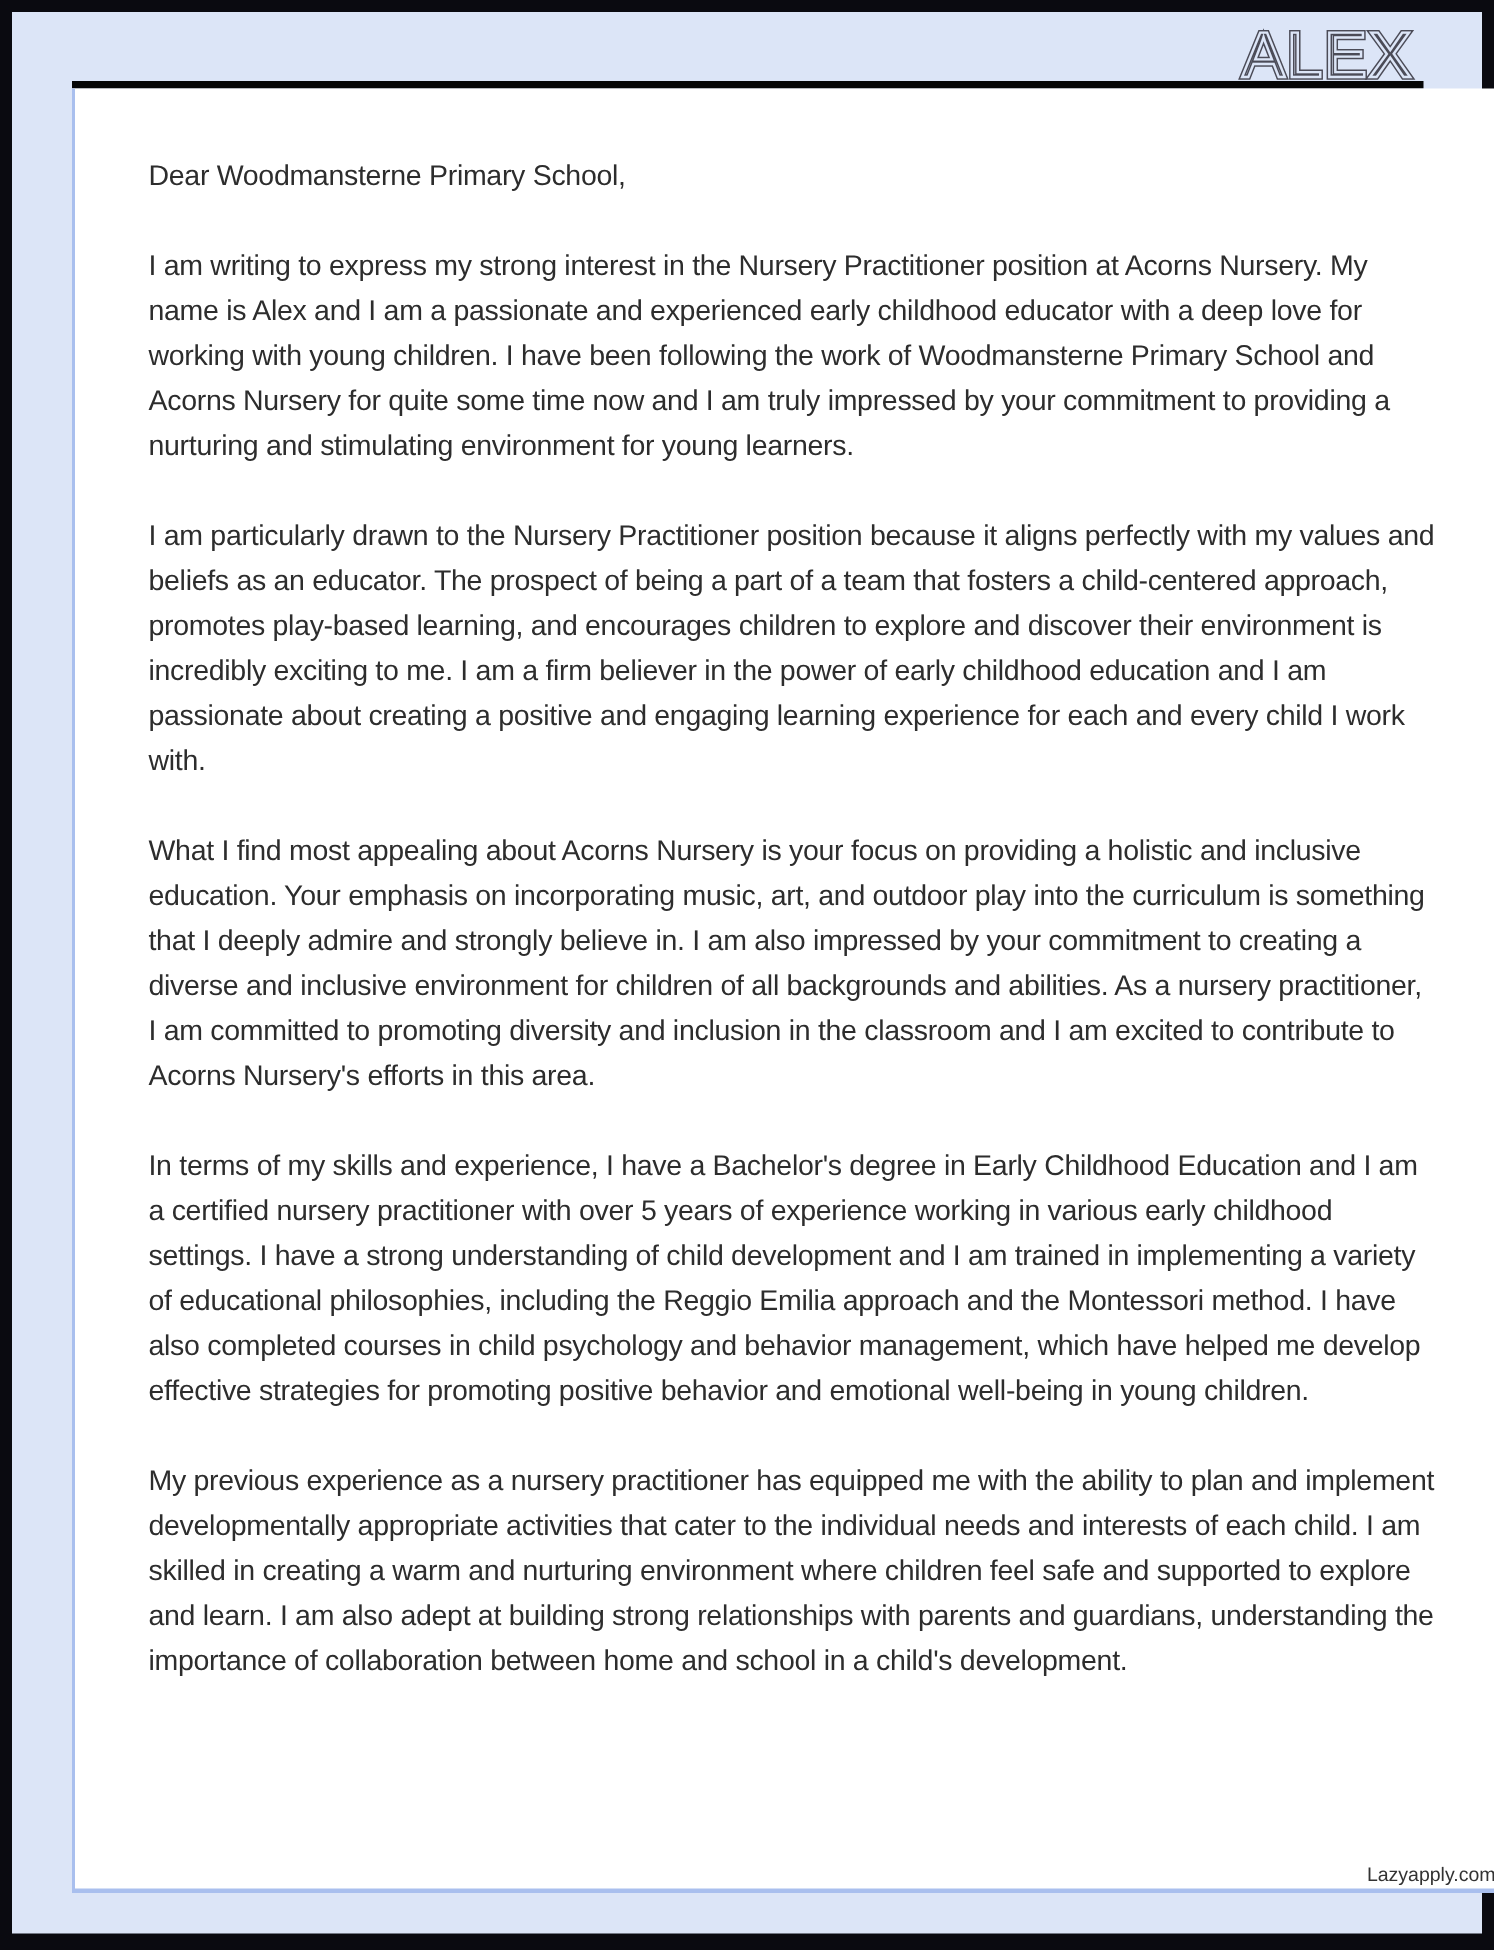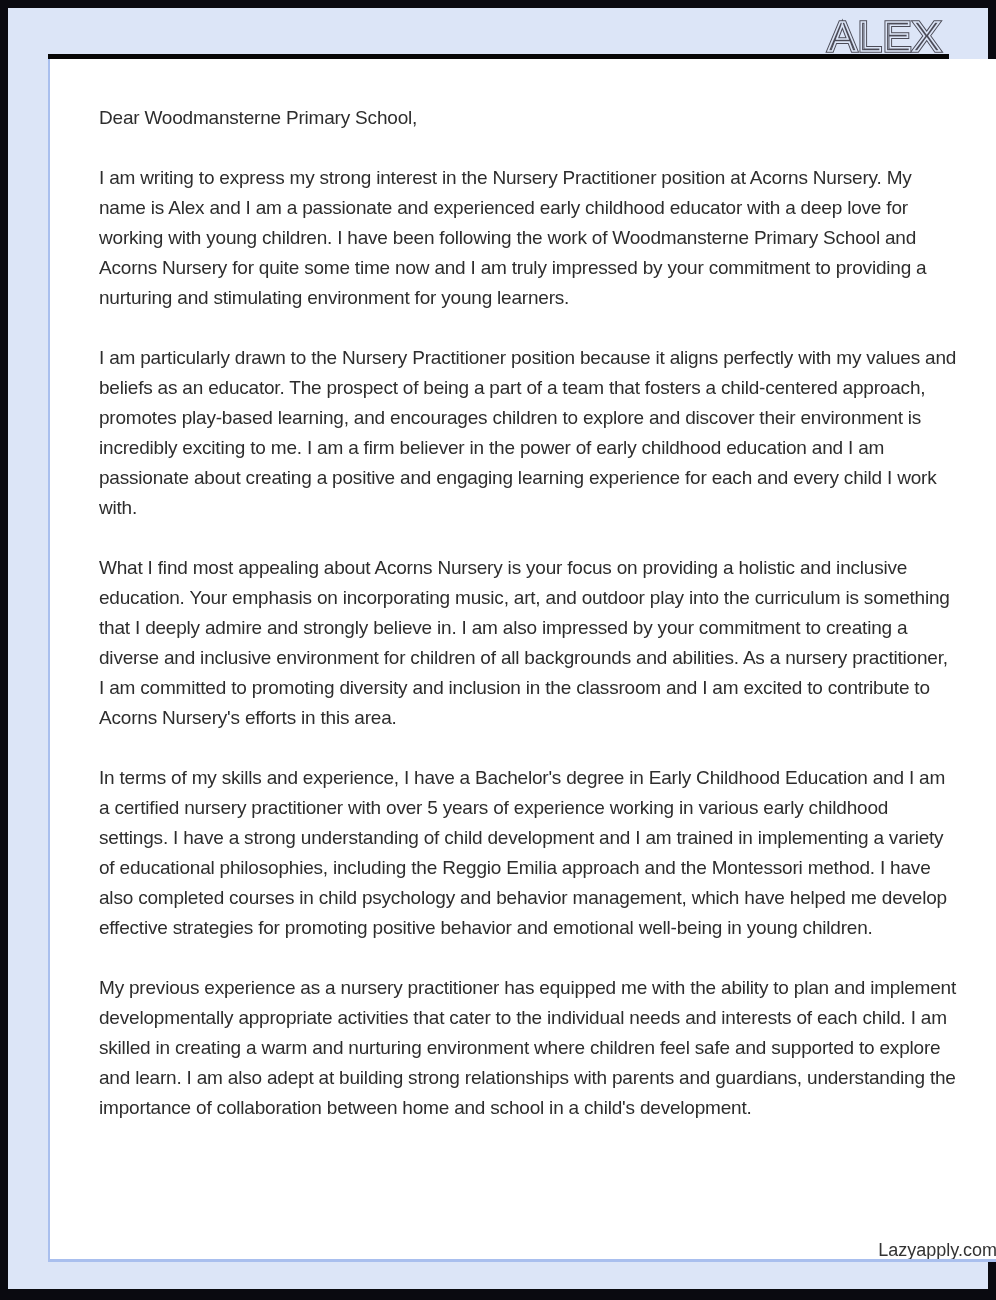--- a/index.html
+++ b/index.html
@@ -49,21 +49,21 @@
     color: #2d2d2d;
     font-size: 19px;
     line-height: 30px;
     letter-spacing: -0.2px;
   }
   .content p { margin: 0 0 30px 0; }
   .watermark {
     position: absolute;
     right: 10px;
     bottom: 1px;
-    font-size: 18px;
+    font-size: 13px;
     line-height: 16px;
     color: #333333;
     background: transparent;
   }
 </style>
 </head>
 <body>
 
 <div class="mat"></div>
 

